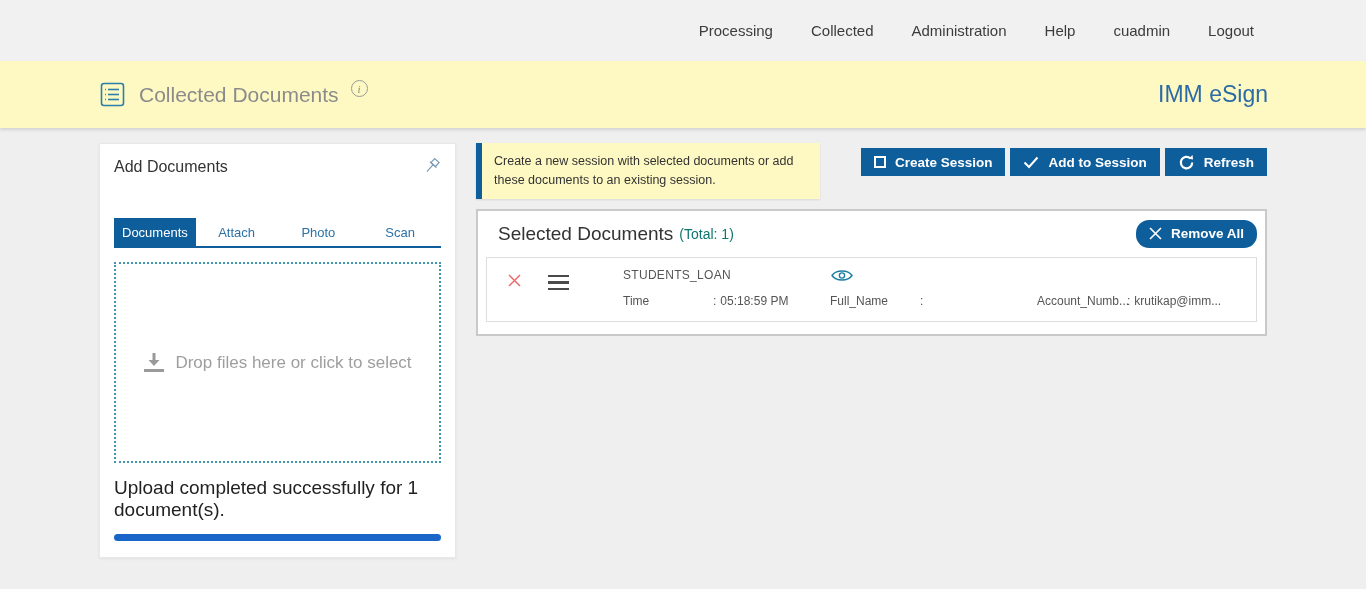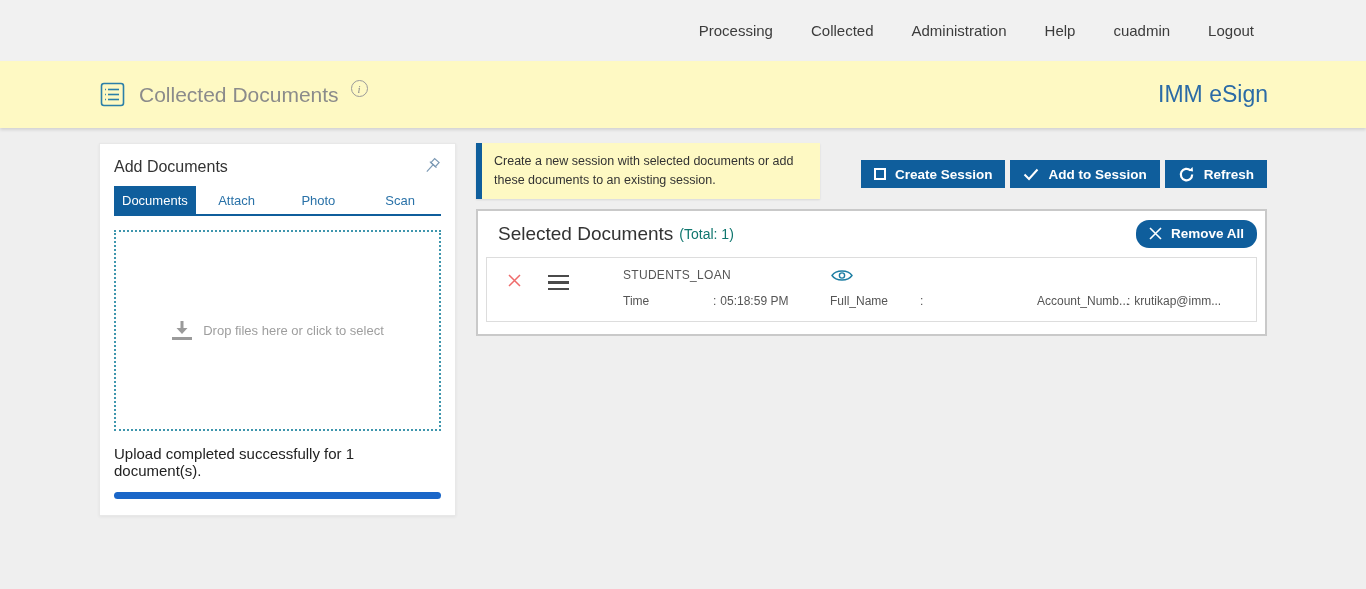--- a/index.html
+++ b/index.html
@@ -47,42 +47,42 @@
     border:1px solid #e8e8e8; box-shadow:0 1px 3px rgba(0,0,0,0.06);
     padding:13px 14px 16px;
   }
   .card-head { display:flex; justify-content:space-between; align-items:center; margin-bottom:10px; }
   .card-title { font-size:16px; color:#333; }
   .pin { cursor:pointer; display:flex; }
 
   .tabs { display:flex; border-bottom:2px solid #0f5e9c; }
   .tab {
     flex:1; text-align:center; font-size:13px; color:#2a72a8;
-    padding:7px 0 6px; cursor:pointer; white-space:nowrap;
+    padding:7px 0 6px; cursor:pointer; white-space:nowrap;margin-top:32px;
   }
   .tab.active { background:#0f5e9c; color:#fff; }
 
   .dropzone {
     margin-top:14px; height:201px;
     border:2px dotted #3f96ad;
     display:flex; align-items:center; justify-content:center; gap:10px;
-    color:#9e9e9e; font-size:13px; cursor:pointer;
-  }
-  .status { margin-top:14px; font-size:15px; color:#222; }
+    color:#9e9e9e; font-size:17px; cursor:pointer;
+  }
+  .status { margin-top:14px; font-size:19px; color:#222; }
   .progress { margin-top:13px; height:7px; border-radius:4px; background:#1a66c8; }
 
   
   .right { flex:1; }
   .top-row { display:flex; justify-content:space-between; align-items:flex-start; }
   .info-box {
     width:344px; background:#fef9c3; border-left:6px solid #0f5e9c;
     padding:9px 12px; font-size:12.5px; color:#333; line-height:1.5;
     box-shadow:0 1px 2px rgba(0,0,0,0.10);
   }
-  .btn-group { display:flex; gap:5px; margin-top:17px; }
+  .btn-group { display:flex; gap:5px; margin-top:5px; }
   .btn {
     height:28px; background:#0f5e9c; color:#fff; border:none;
     display:flex; align-items:center; gap:9px; padding:0 13px;
     font-size:13.5px; font-weight:600; cursor:pointer;
     font-family:"Liberation Sans", sans-serif;
   }
   .sq-icon { width:12px; height:12px; border:2px solid #fff; display:inline-block; }
 
   
   .panel { margin-top:10px; background:#fff; border:2px solid #c9c9c9; padding:9px 8px 12px; }

